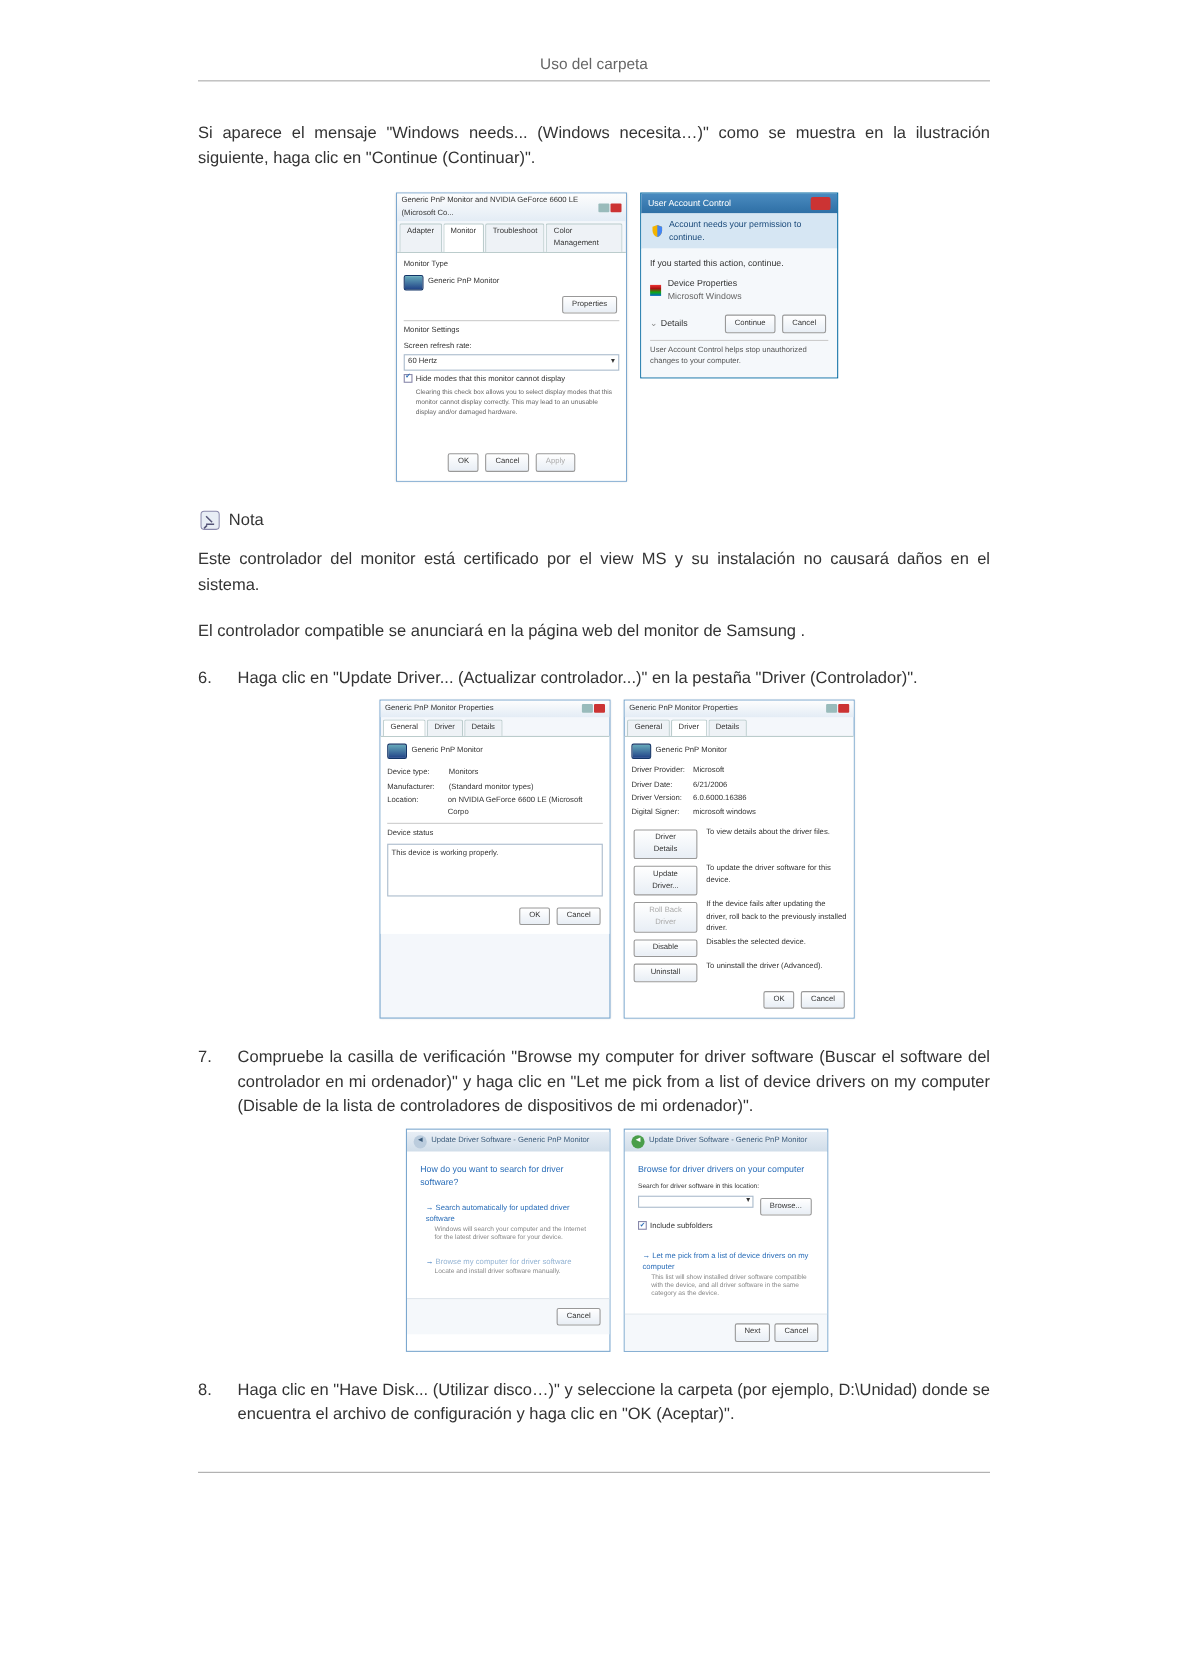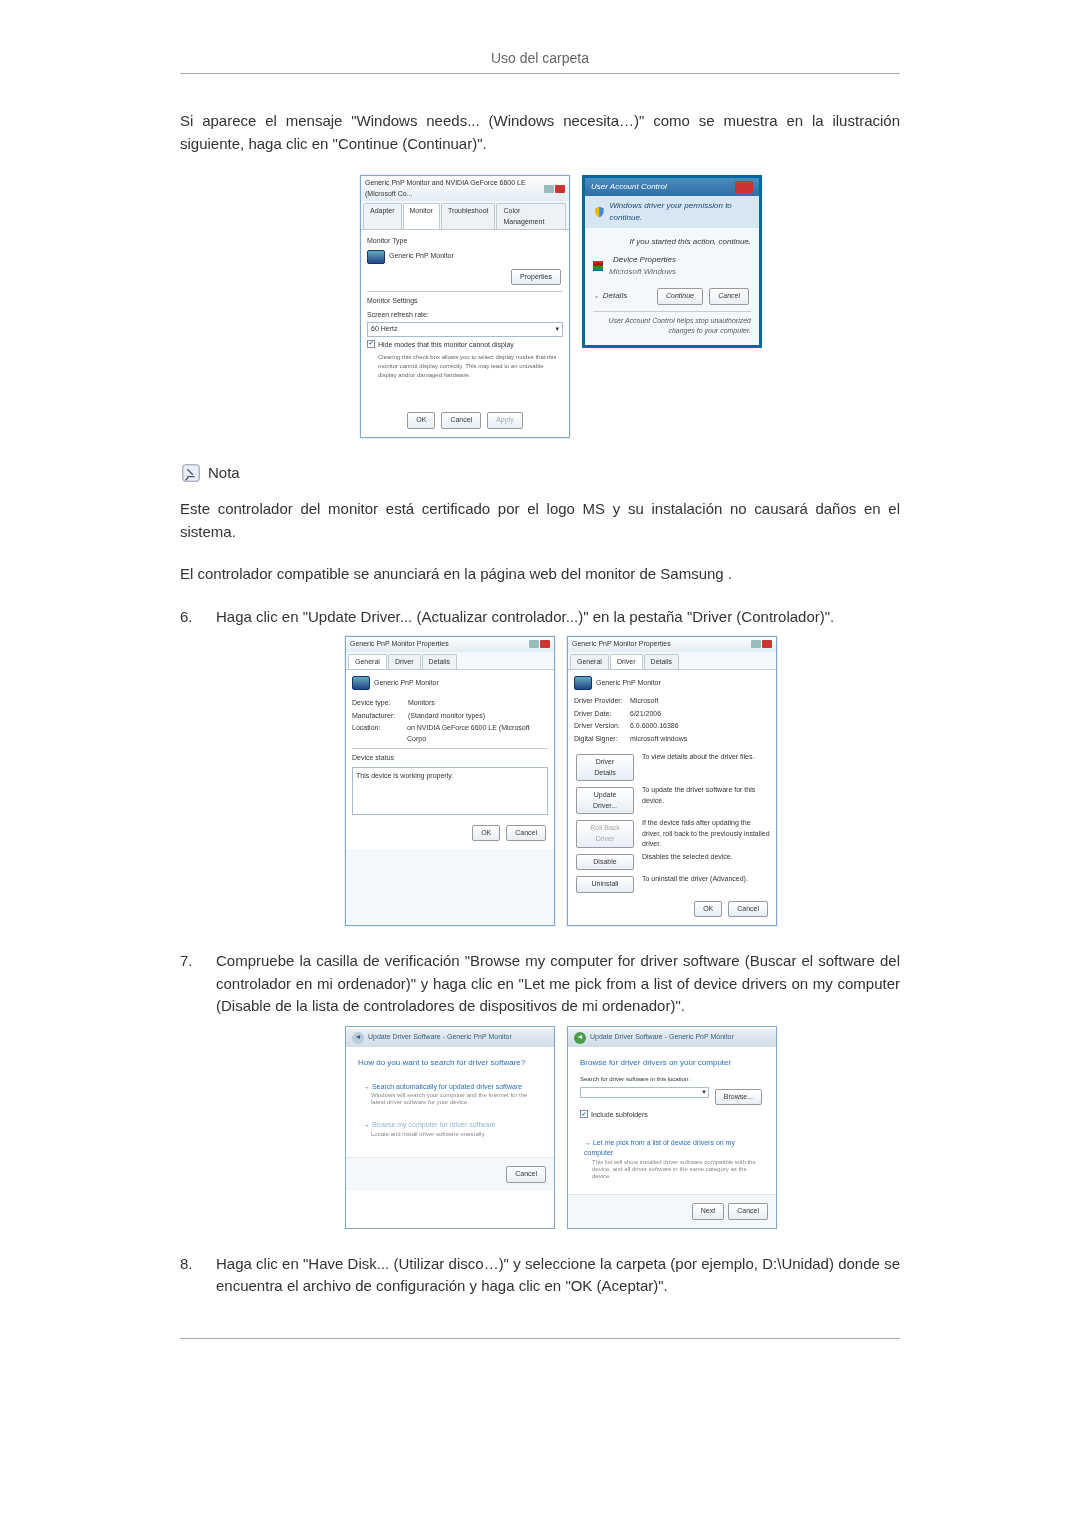--- a/index.html
+++ b/index.html
@@ -52,40 +52,39 @@
     .win-close { display:flex; gap:1px; }
     .win-close span { width:10px; height:8px; background:#c33; display:inline-block; border-radius:1px;}
     .win-close span.min { background:#9bb; }
     .win-tabs { display:flex; padding: 2px 2px 0 2px; font-size:7px; }
     .win-tab { padding: 2px 6px; border:1px solid #bcc; border-bottom:none; background:#fff; margin-right:1px; border-radius:2px 2px 0 0;}
     .win-tab.inactive { background:#eef2f6; }
     .win-body { padding:6px; font-size:7px; background:#fff; border-top:1px solid #bcc;}
     .win-button { display:inline-block; padding:2px 8px; border:1px solid #999; background:linear-gradient(#fff,#e8eef5); font-size:7px; border-radius:2px; margin:2px;}
     .divider { border-top:1px solid #ccc; margin:4px 0; }
     .uac-dialog {
-      border: 3px solid #0369a1;
+      border: 1px solid #0369a1;
       width: 180px;
       font-size:8px;
-      font-style:italic;
     }
     .uac-titlebar { background: linear-gradient(#4a8bc0, #2e6fa5); color:#fff; padding:3px 6px; display:flex; justify-content:space-between;}
     .uac-titlebar .uac-x { width:18px; height:12px; background:#c33; border-radius:2px; display:inline-block;}
     .uac-banner { background:#d6e6f3; padding:4px 8px; color:#1a4a7a; font-size:8px; display:flex; align-items:center; gap:4px;}
-    .uac-body { padding:8px; background:#f5f8fb;text-align:right; }
+    .uac-body { padding:8px; background:#f5f8fb; }
     .shield-icon { width:14px; height:14px; display:inline-block; }
     .shield-icon svg { width:100%; height:100%; }
     .note-row { display:flex; align-items:flex-start; gap:6px; margin:8px 0 14px 0; }
     .note-icon { width:22px; height:22px; }
     .note-label { font-size:15px; }
     .num-item { display:flex; gap:18px; margin:14px 0 8px 0; text-align:justify;}
     .num-item .num { width:18px; flex-shrink:0; }
     .num-item .txt { flex:1; }
     .wizard-dialog {
       border:1px solid #7ca8cf;
-      width: 210px;
+      width: 186px;
       font-size:7px;
       background:#fff;
     }
     .wizard-bar { background: linear-gradient(#2e6fa5, #4a8bc0); padding:3px 6px; color:#fff; display:flex; justify-content:space-between; align-items:center;}
     .wizard-body { padding:10px 12px; background:#fff; position:relative;}
     .wizard-link { color:#2a6db8; font-size:7px; margin:4px 0; display:block;}
     .wizard-sub { color:#888; font-size:6px; margin-left:8px; display:block; line-height:1.2;}
     .wizard-footer { display:flex; justify-content:flex-end; padding:6px; border-top:1px solid #e0e6ec; background:#f5f8fb;}
     .tiny-icon { width:10px; height:10px; display:inline-block; background:#4785c2; }
     .monitor-icon { width:18px; height:14px; display:inline-block; background:linear-gradient(#6ab, #248); border:1px solid #136; border-radius:2px;}
@@ -152,21 +151,21 @@
       <span>User Account Control</span>
       <span class="uac-x"></span>
     </div>
     <div class="uac-banner">
       <span class="shield-icon">
         <svg viewBox="0 0 24 24">
             <path fill="#f4b400" d="M12 2L4 5v6c0 5 3.4 9.7 8 11 4.6-1.3 8-6 8-11V5l-8-3z"></path>
             <path fill="#4285f4" d="M12 2v20c4.6-1.3 8-6 8-11V5l-8-3z"></path>
           </svg>
       </span>
-      <span>Windows driver your permission to continue.</span>
+      <span>Account needs your permission to continue.</span>
     </div>
     <div class="uac-body">
       <div style="margin-bottom:6px;">If you started this action, continue.</div>
       <div class="details-row">
         <span class="tiny-icon" style="background:linear-gradient(#e33,#a11,#1a1,#06c);"></span>
         <div>
           <div>Device Properties</div>
           <div style="color:#666;">Microsoft Windows</div>
         </div>
       </div>
@@ -188,21 +187,21 @@
 
 <div class="note-row">
   <span class="note-icon">
     <svg viewBox="0 0 24 24">
         <rect x="3" y="3" width="18" height="18" rx="3" fill="#e8eef5" stroke="#88a"></rect>
         <path d="M8 8l6 6M8 16h8M6 20l3-3" stroke="#557" stroke-width="1.5" fill="none"></path>
       </svg>
   </span>
   <span class="note-label">Nota</span>
 </div>
-<p class="body-text">Este controlador del monitor está certificado por el logo MS y su instalación no causará daños en el sistema.</p>
+<p class="body-text">Este controlador del monitor está certificado por el view MS y su instalación no causará daños en el sistema.</p>
 <p class="body-text">El controlador compatible se anunciará en la página web del monitor de Samsung .</p>
 
 <div class="num-item">
   <span class="num">6.</span>
   <span class="txt">Haga clic en "Update Driver... (Actualizar controlador...)" en la pestaña "Driver (Controlador)".</span>
 </div>
 
 <div class="screenshot-row">
 
   <div class="win-dialog">

